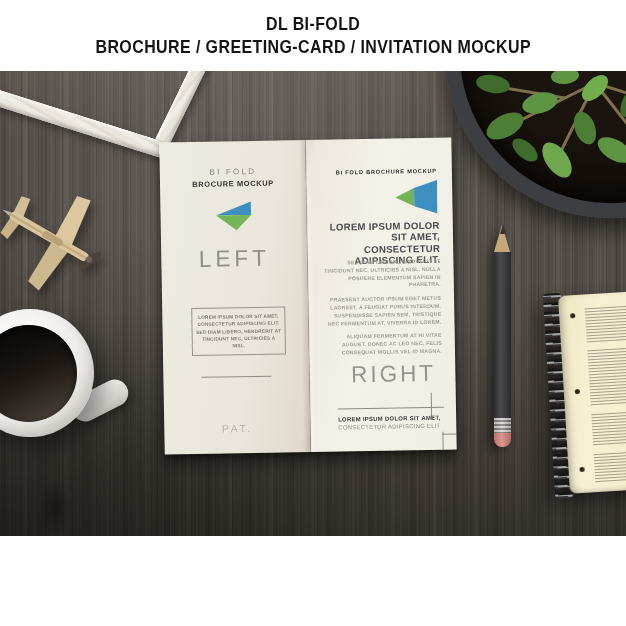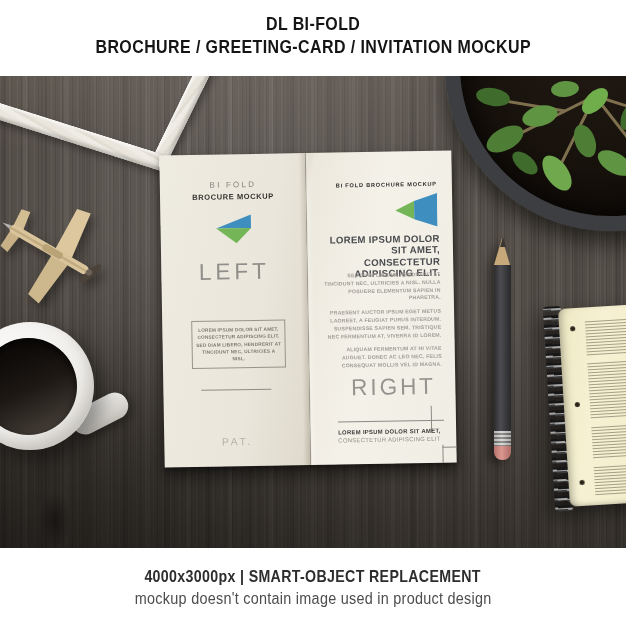--- a/index.html
+++ b/index.html
@@ -12,21 +12,21 @@
   .band.top{top:0;height:71px;gap:1px;}
   .band.bottom{top:548px;height:78px;gap:4px;}
   .t1,.t2{font-weight:700;font-size:19px;color:#151515;letter-spacing:.5px;
           transform:scaleX(.84);white-space:nowrap;}
   .f1{font-weight:700;font-size:16.5px;color:#2d2d2d;letter-spacing:.4px;
       transform:scaleX(.86);white-space:nowrap;}
   .f2{font-weight:400;font-size:16px;color:#4d4d4d;letter-spacing:.3px;
       transform:scaleX(.9);white-space:nowrap;}
 
   
-  .photo{position:absolute;top:76px;left:0;width:626px;height:473px;overflow:hidden;
+  .photo{position:absolute;top:63px;left:0;width:626px;height:473px;overflow:hidden;
     background:
       repeating-linear-gradient(90deg,
         #5a544e 0 2px,#4e4843 2px 3px,#564f49 3px 7px,#474publ 0),
       #534d47;}
   
   .wood{position:absolute;inset:0;
     background:
       repeating-linear-gradient(90deg,
         rgba(255,255,255,.05) 0 1px, rgba(0,0,0,0) 1px 4px,
         rgba(0,0,0,.12) 4px 5px, rgba(0,0,0,0) 5px 9px,
@@ -289,18 +289,14 @@
         <div class="crop-v"></div>
         <div class="rp-foot-b">LOREM IPSUM DOLOR SIT AMET,</div>
         <div class="rp-foot-l">CONSECTETUR ADIPISCING ELIT</div>
         <div class="crop2-v"></div>
         <div class="crop2-h"></div>
       </section>
       <div class="fold"></div>
     </div>
   </div>
 
-  <footer class="band bottom">
-    <div class="f1">4000x3000px | SMART-OBJECT REPLACEMENT</div>
-    <div class="f2">mockup doesn't contain image used in product design</div>
-  </footer>
 
 </div>
 
 </body></html>

